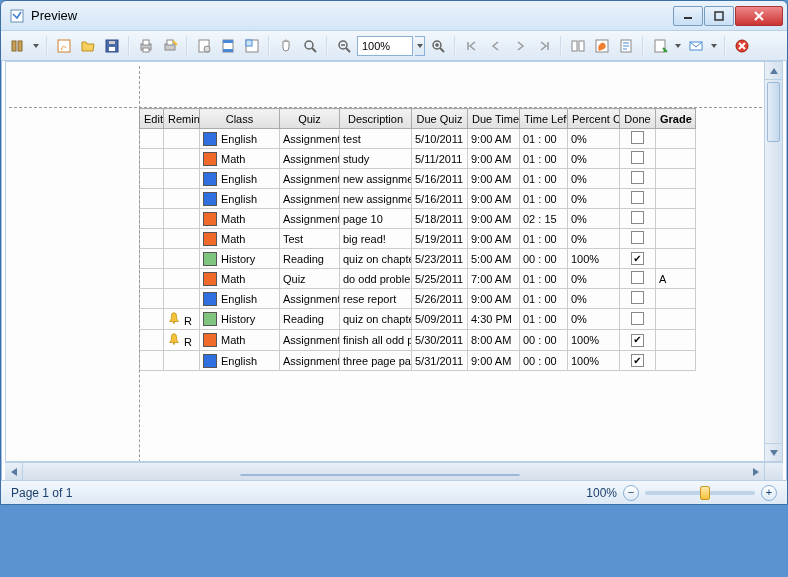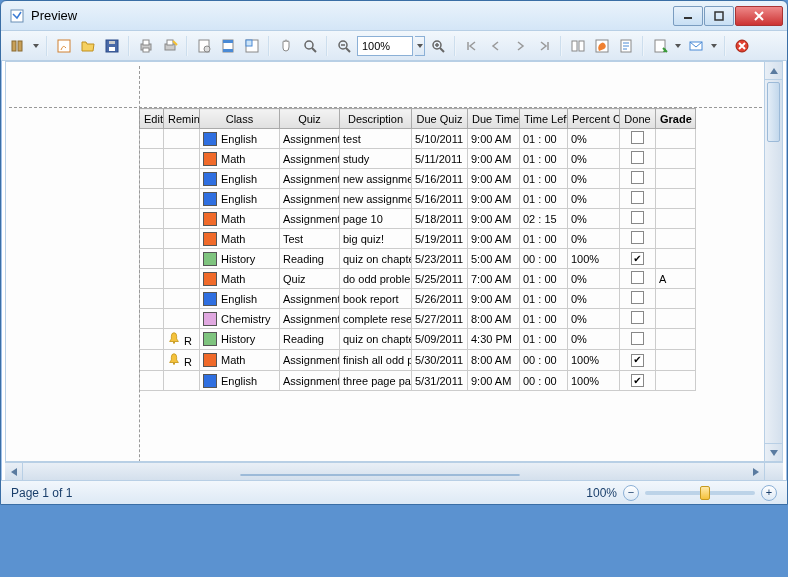--- a/index.html
+++ b/index.html
@@ -371,21 +371,21 @@
               <tr>
                 <td class="center" style="width: 24px; max-width: 24px;"></td>
                 <td style="width: 36px; max-width: 36px;"></td>
                 <td style="width: 80px; max-width: 80px;">
                   <div class="classcell">
                     <span class="swatch" style="background:#f06a2a"></span>
                     <span>Math</span>
                   </div>
                 </td>
                 <td style="width: 60px; max-width: 60px;">Test</td>
-                <td style="width: 72px; max-width: 72px;">big quiz!</td>
+                <td style="width: 72px; max-width: 72px;">big read!</td>
                 <td style="width: 56px; max-width: 56px;">5/19/2011</td>
                 <td style="width: 52px; max-width: 52px;">9:00 AM</td>
                 <td style="width: 48px; max-width: 48px;">01 : 00</td>
                 <td style="width: 52px; max-width: 52px;">0%</td>
                 <td class="center" style="width: 36px; max-width: 36px;"><span class="checkbox"></span></td>
                 <td style="width: 40px; max-width: 40px;"></td>
               </tr>
               <tr>
                 <td class="center" style="width: 24px; max-width: 24px;"></td>
                 <td style="width: 36px; max-width: 36px;"></td>
@@ -425,41 +425,23 @@
               <tr>
                 <td class="center" style="width: 24px; max-width: 24px;"></td>
                 <td style="width: 36px; max-width: 36px;"></td>
                 <td style="width: 80px; max-width: 80px;">
                   <div class="classcell">
                     <span class="swatch" style="background:#2f6fe0"></span>
                     <span>English</span>
                   </div>
                 </td>
                 <td style="width: 60px; max-width: 60px;">Assignment</td>
-                <td style="width: 72px; max-width: 72px;">book report</td>
+                <td style="width: 72px; max-width: 72px;">rese report</td>
                 <td style="width: 56px; max-width: 56px;">5/26/2011</td>
                 <td style="width: 52px; max-width: 52px;">9:00 AM</td>
-                <td style="width: 48px; max-width: 48px;">01 : 00</td>
-                <td style="width: 52px; max-width: 52px;">0%</td>
-                <td class="center" style="width: 36px; max-width: 36px;"><span class="checkbox"></span></td>
-                <td style="width: 40px; max-width: 40px;"></td>
-              </tr>
-              <tr>
-                <td class="center" style="width: 24px; max-width: 24px;"></td>
-                <td style="width: 36px; max-width: 36px;"></td>
-                <td style="width: 80px; max-width: 80px;">
-                  <div class="classcell">
-                    <span class="swatch" style="background:#e0a8e0"></span>
-                    <span>Chemistry</span>
-                  </div>
-                </td>
-                <td style="width: 60px; max-width: 60px;">Assignment</td>
-                <td style="width: 72px; max-width: 72px;">complete rese</td>
-                <td style="width: 56px; max-width: 56px;">5/27/2011</td>
-                <td style="width: 52px; max-width: 52px;">8:00 AM</td>
                 <td style="width: 48px; max-width: 48px;">01 : 00</td>
                 <td style="width: 52px; max-width: 52px;">0%</td>
                 <td class="center" style="width: 36px; max-width: 36px;"><span class="checkbox"></span></td>
                 <td style="width: 40px; max-width: 40px;"></td>
               </tr>
               <tr>
                 <td class="center" style="width: 24px; max-width: 24px;"></td>
                 <td style="width: 36px; max-width: 36px;"><svg class="bell" viewBox="0 0 16 16">
                     <path d="M8 2 Q5 2 5 6 L5 9 L3 12 L13 12 L11 9 L11 6 Q11 2 8 2 Z" fill="#f5c23c" stroke="#c79a1f"></path>
                     <circle cx="8" cy="13.5" r="1.2" fill="#c79a1f"></circle>

